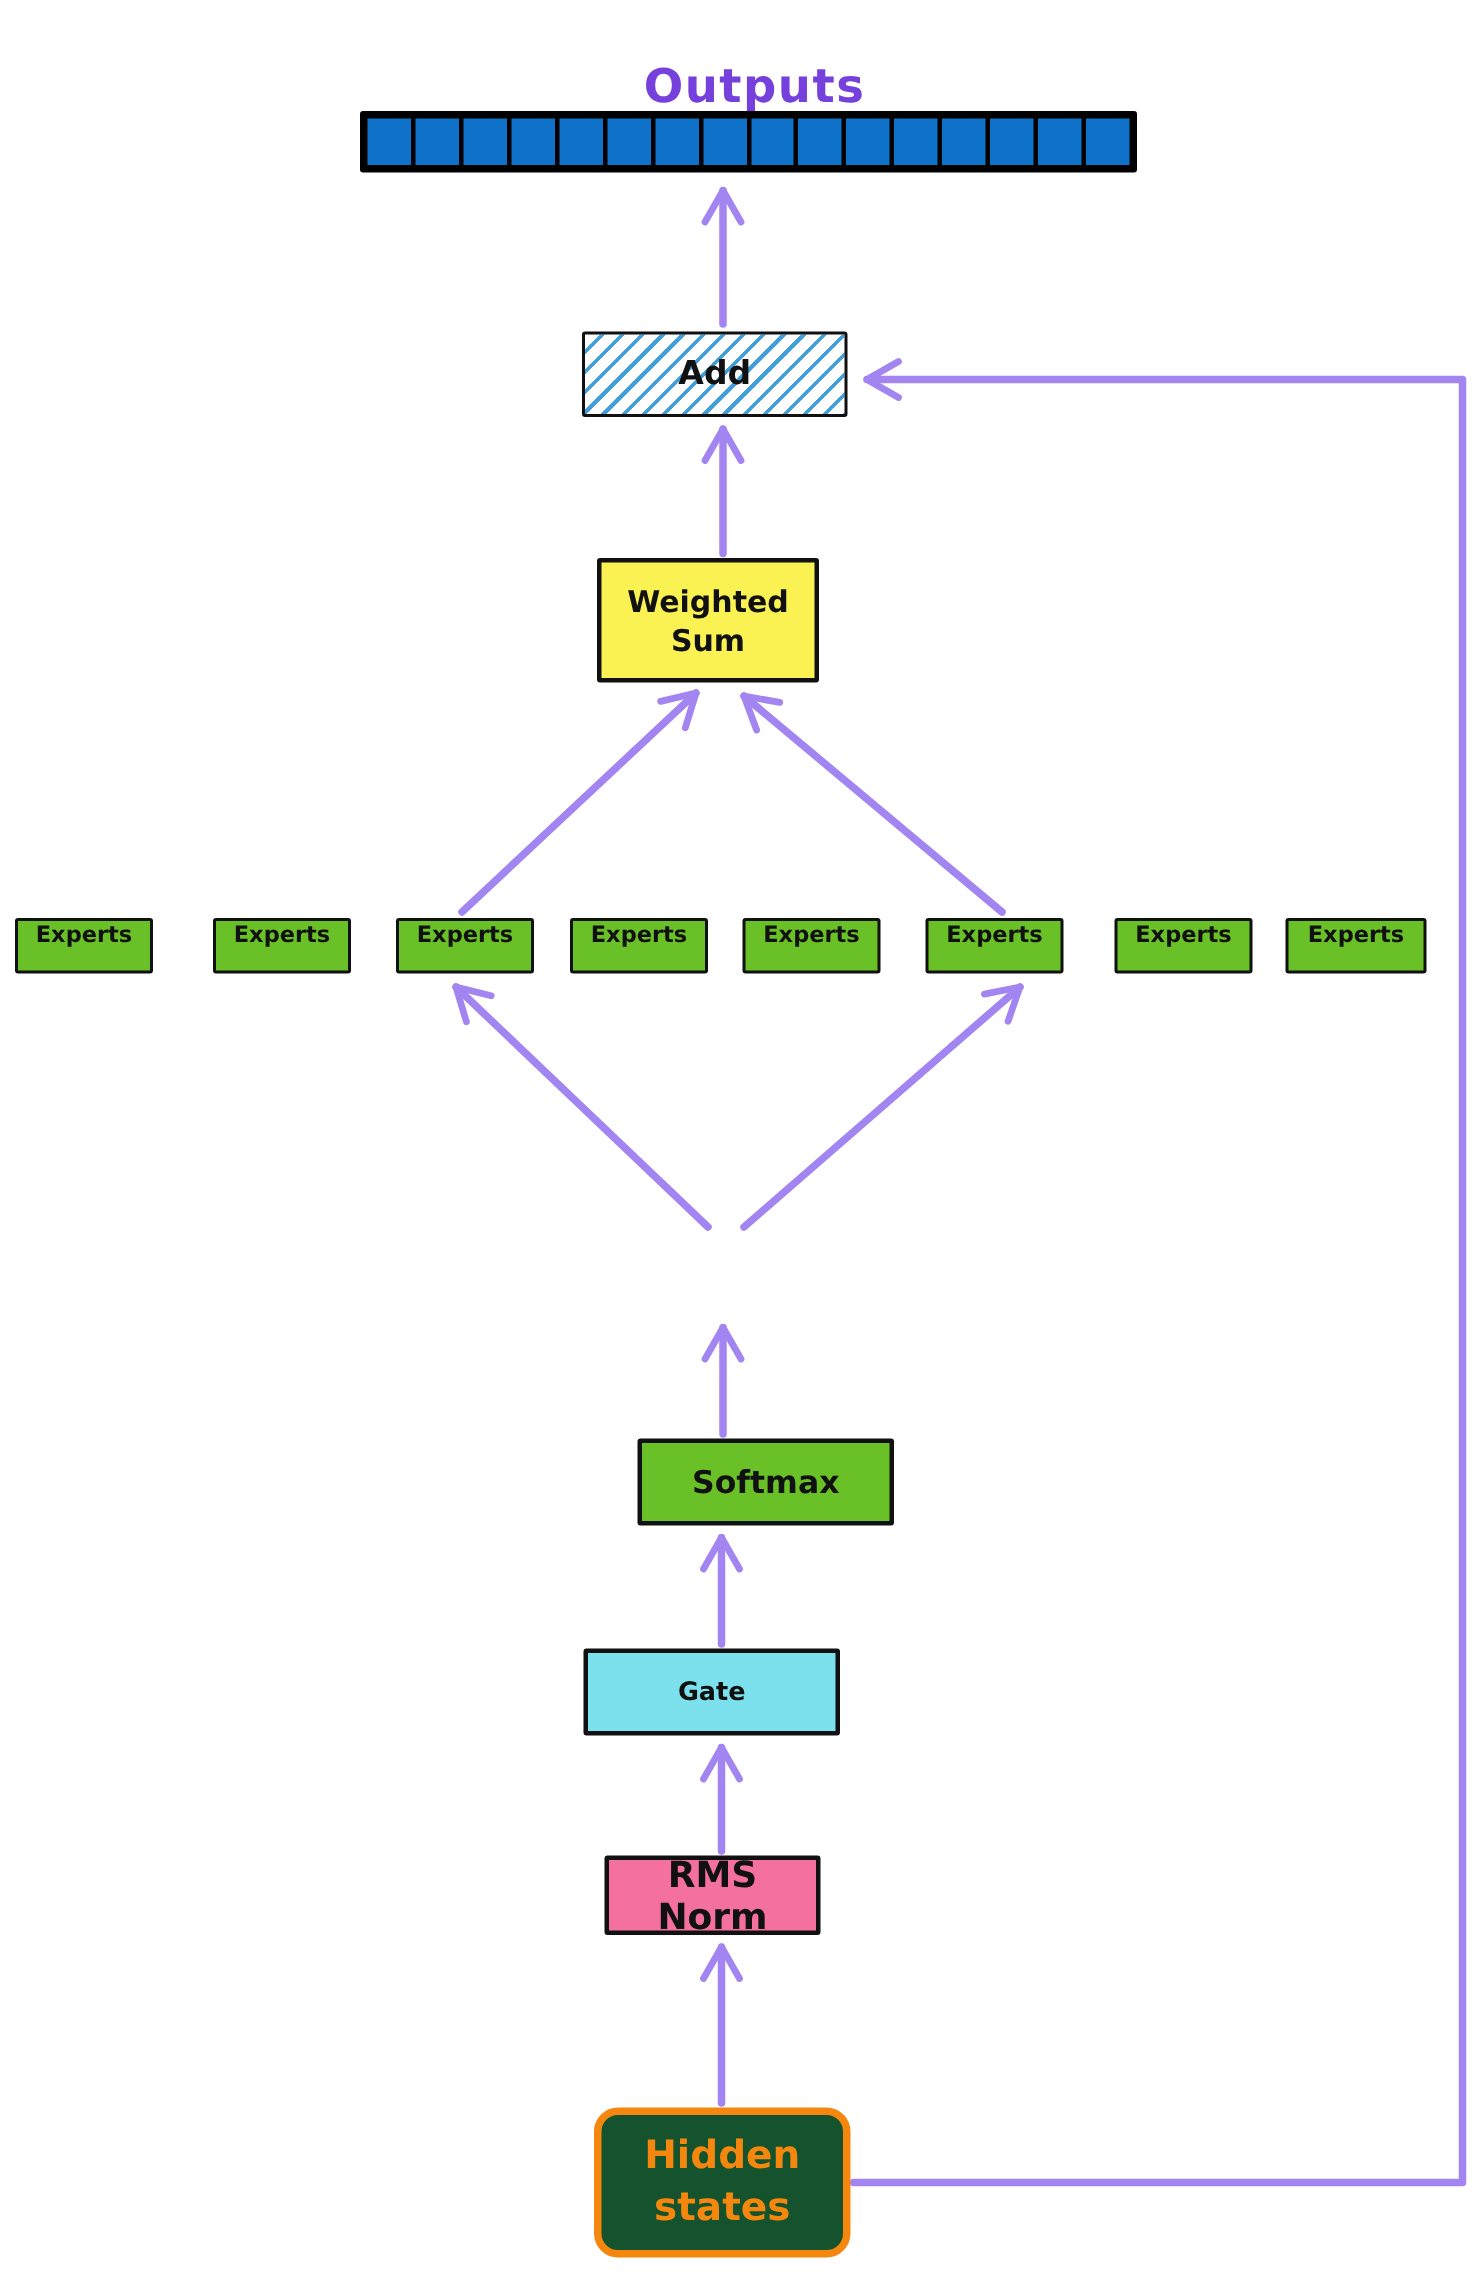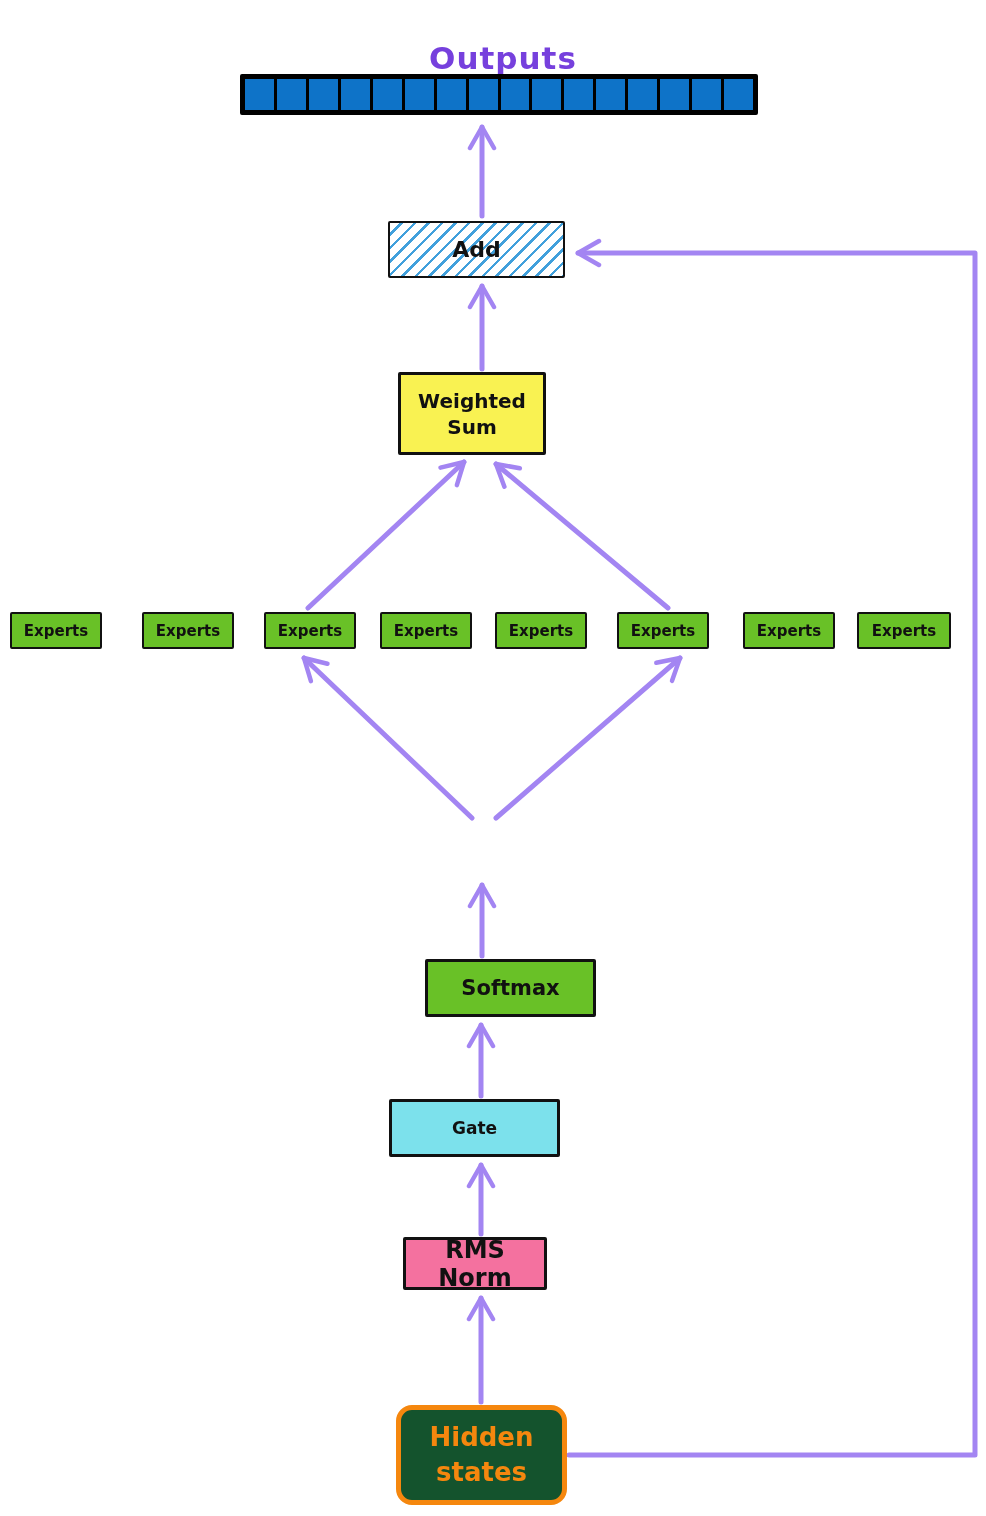--- a/index.html
+++ b/index.html
@@ -42,21 +42,21 @@
   }
   .node-add{
     left:388px;top:221px;width:177px;height:57px;font-size:22px;
     background:repeating-linear-gradient(135deg,#ffffff 0 7px,var(--c-hatch) 7px 9.5px);
     border-width:2.5px;
   }
   .node-ws{left:398px;top:372px;width:148px;height:83px;background:var(--c-yellow);font-size:20px;line-height:1.3;padding:0 14px;}
   .expert{
     position:absolute;top:612px;width:92px;height:37px;box-sizing:border-box;
     background:var(--c-green);border:2.5px solid #111;border-radius:2px;
-    display:flex;align-items:center;justify-content:center;
+    display:flex;justify-content:center;
     font-size:15px;font-weight:700;
   }
   .e1{left:10px}.e2{left:142px}.e3{left:264px}.e4{left:380px}
   .e5{left:495px}.e6{left:617px}.e7{left:743px}.e8{left:857px;width:94px}
   .node-topk{left:403px;top:824px;width:144px;height:53px;background:var(--c-orange);font-size:21px;}
   .node-softmax{left:389px;top:959px;width:171px;height:58px;background:var(--c-green);font-size:21px;margin-left:36px;}
   .node-gate{left:389px;top:1099px;width:171px;height:58px;background:var(--c-cyan);font-size:17px;}
   .node-rms{left:403px;top:1237px;width:144px;height:53px;background:var(--c-pink);font-size:24px;}
   .node-hidden{
     left:396px;top:1405px;width:171px;height:100px;background:#14532d;

